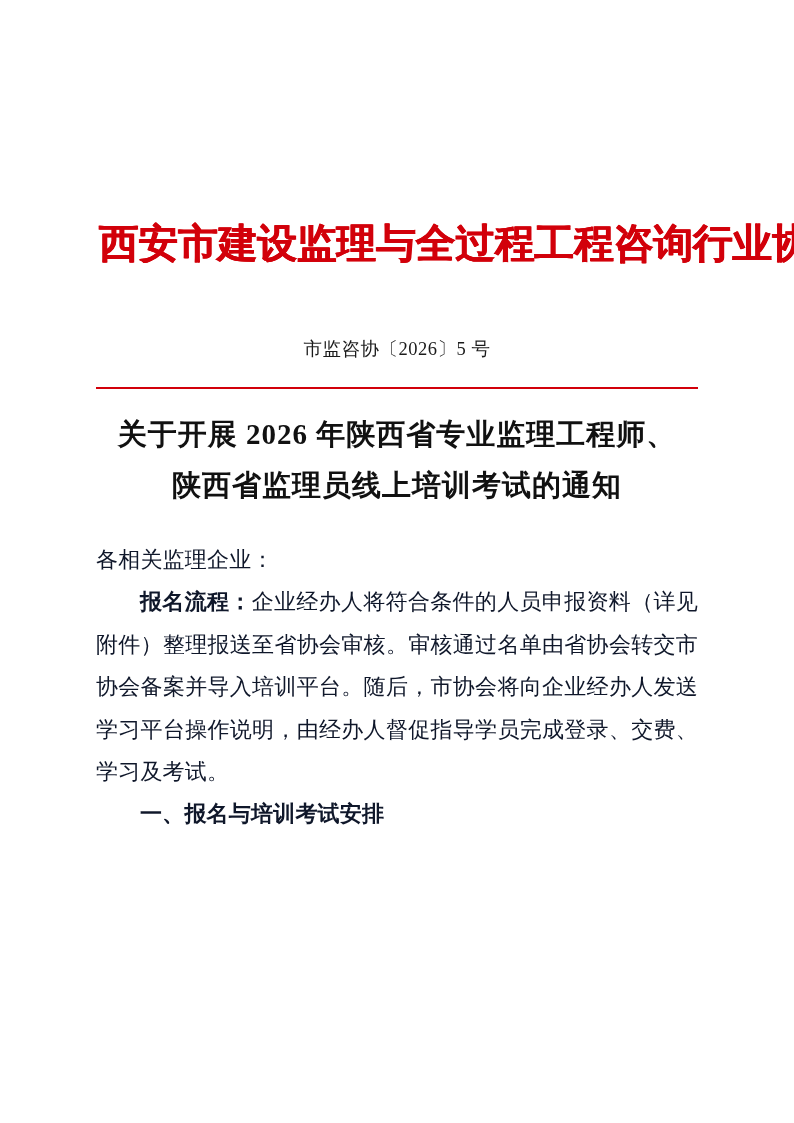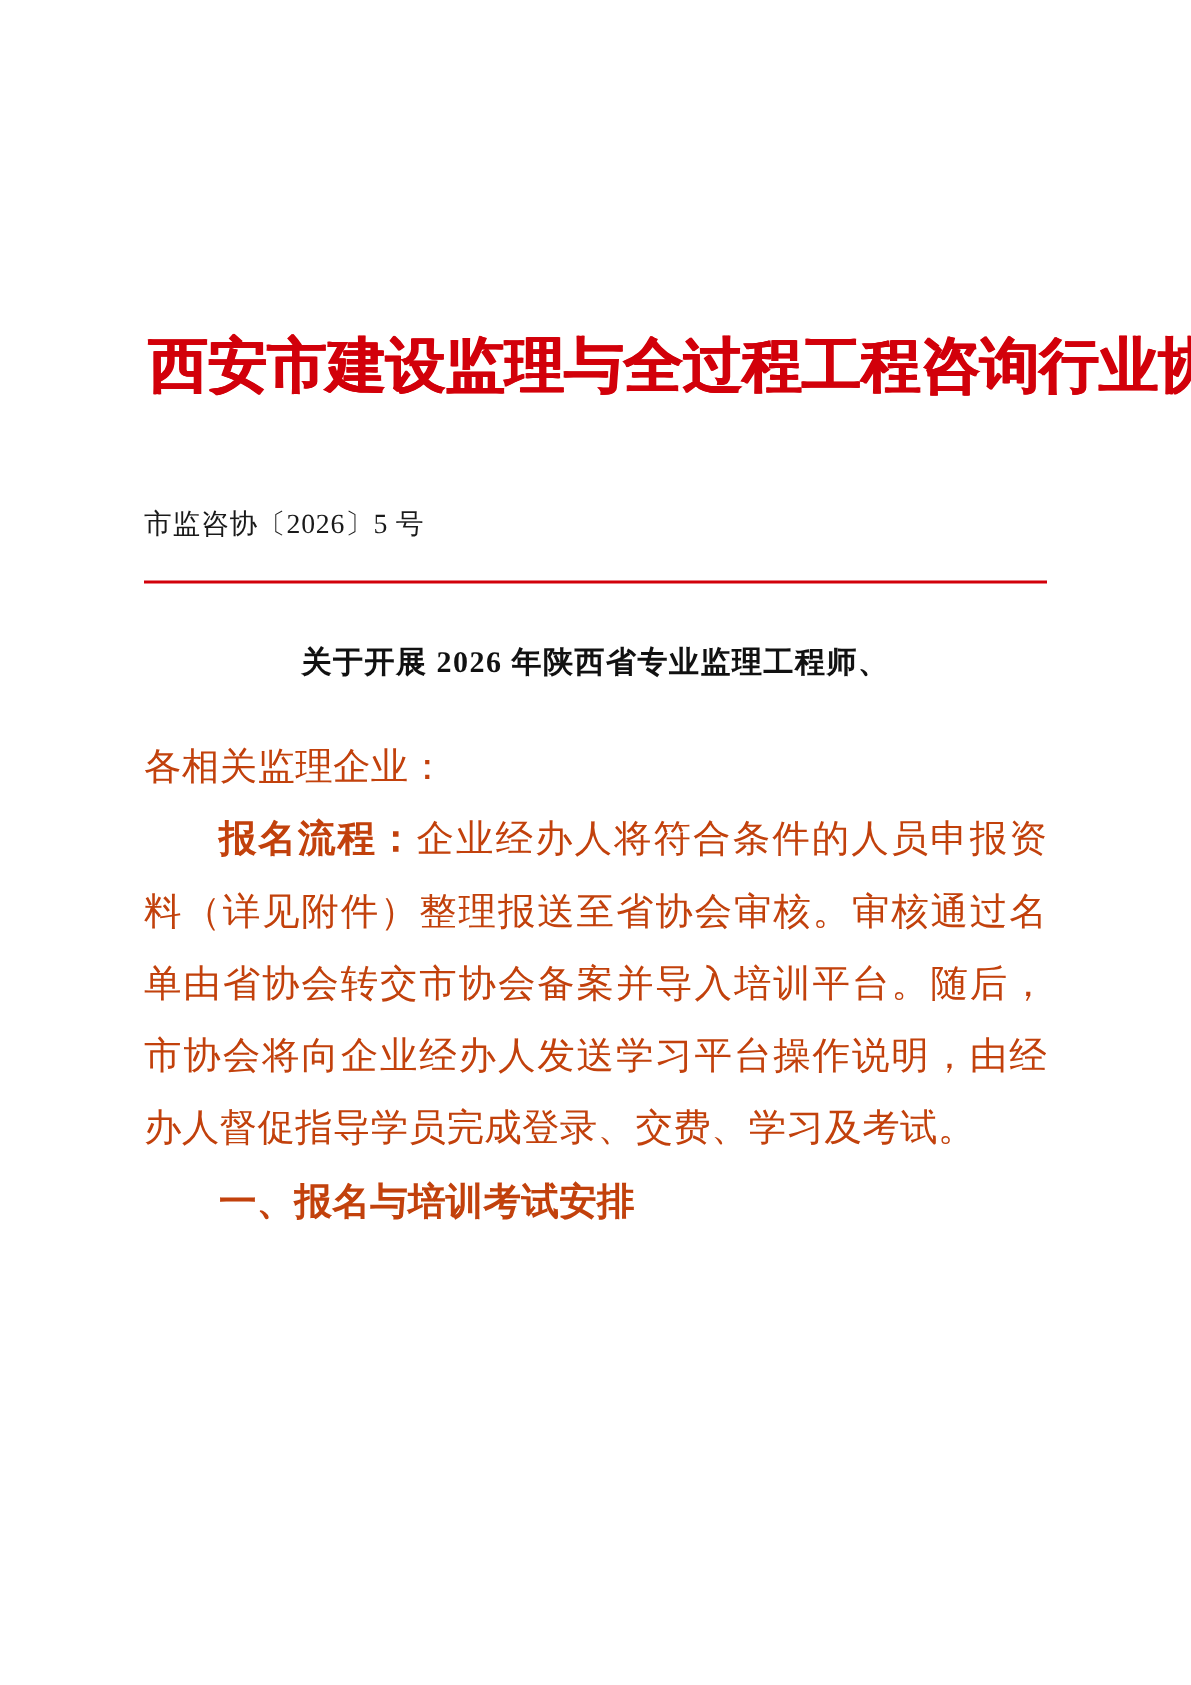--- a/index.html
+++ b/index.html
@@ -30,52 +30,52 @@
     font-weight: bold;
     font-size: 40px;
     letter-spacing: 0px;
     line-height: 1.1;
     white-space: nowrap;
     transform: scaleX(0.99);
     text-shadow: 0.5px 0 0 #d2000a, -0.5px 0 0 #d2000a;
   }
   .doc-number {
     margin-top: 70px;
-    text-align: left;
+    text-align: center;
     font-size: 18.5px;
     letter-spacing: 0.5px;
     color: #1a1a1a;
     font-family: "Liberation Serif", "DejaVu Serif", serif;
   }
   .red-rule {
     margin-top: 26px;
     height: 2.2px;
     background: #d2000a;
     width: 100%;
   }
   .title-block {
-    margin-top: 36px;
+    margin-top: 20px;
     text-align: center;
-    font-size: 20px;
+    font-size: 29px;
     font-weight: bold;
     line-height: 1.75;
     letter-spacing: 1px;
     color: #111111;
   }
   .title-line {
     display: block;
   }
   .body-text {
     margin-top: 28px;
-    font-size: 25px;
+    font-size: 22px;
     line-height: 1.93;
     letter-spacing: 0.2px;
     text-align: justify;
     text-justify: inter-ideograph;
-    color: #c2410c;
+    color: #0f172a;
   }
   .para {
     margin: 0;
     text-indent: 0;
   }
   .para.indent {
     text-indent: 2em;
   }
   .para.heading {
     text-indent: 2em;
@@ -91,20 +91,21 @@
 <div class="page">
 
   <div class="masthead">西安市建设监理与全过程工程咨询行业协会文件</div>
 
   <div class="doc-number">市监咨协〔2026〕5 号</div>
 
   <div class="red-rule"></div>
 
   <div class="title-block">
     <span class="title-line">关于开展 2026 年陕西省专业监理工程师、</span>
+    <span class="title-line">陕西省监理员线上培训考试的通知</span>
   </div>
 
   <div class="body-text">
 
     <p class="para">各相关监理企业：</p>
 
 
     <p class="para indent">
       <span class="lead-bold">报名流程：</span><span>企业经办人将符合条件的人员申报资料（详见附件）整理报送至省协会审核。审核通过名单由省协会转交市协会备案并导入培训平台。随后，市协会将向企业经办人发送学习平台操作说明，由经办人督促指导学员完成登录、交费、学习及考试。</span>
     </p>

